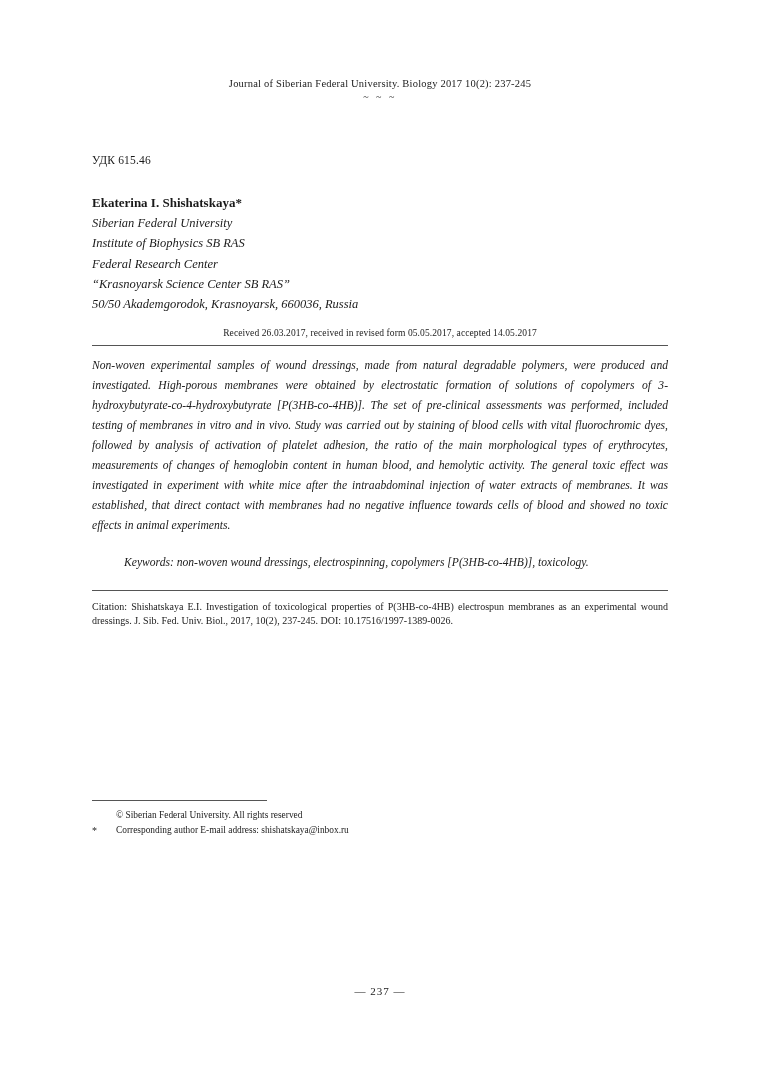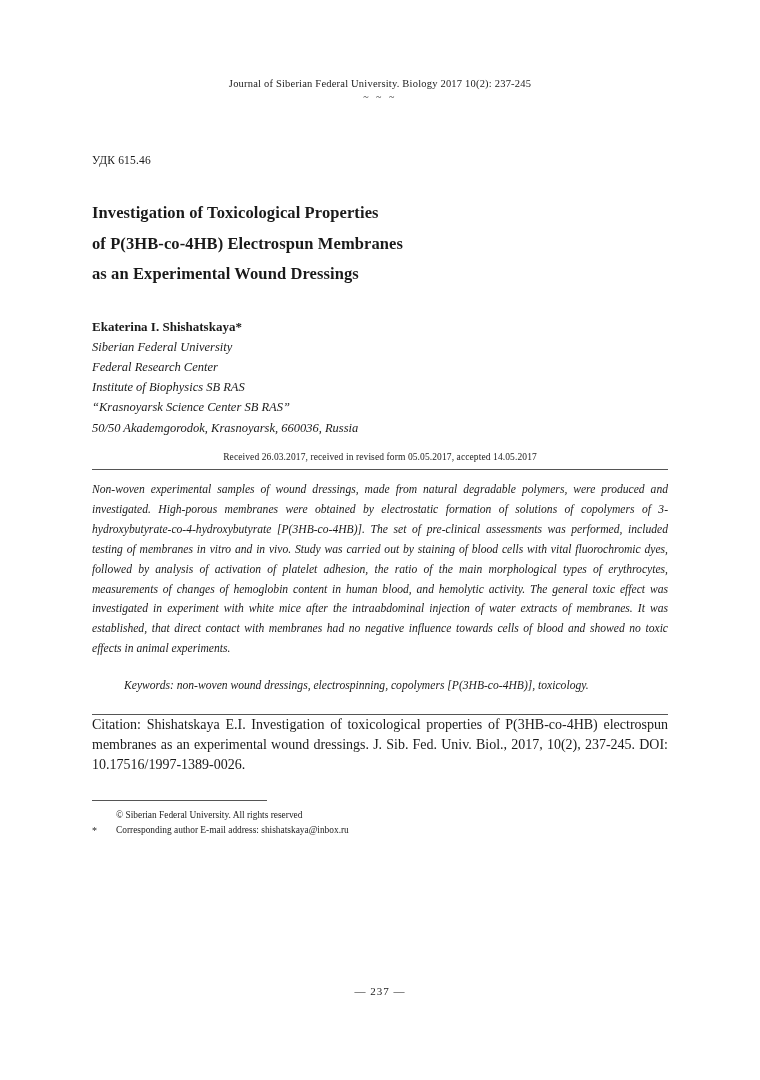--- a/index.html
+++ b/index.html
@@ -88,21 +88,22 @@
     line-height: 1.6;
     text-align: left;
     margin-left: 32px;
   }
   .citation-rule {
     border: 0;
     border-top: 1px solid #555;
     margin: 18px 0 0 0;
   }
   .citation {
-    font-size: 14px;
+    margin-top: 9px;
+    font-size: 10px;
     line-height: 1.42;
     text-align: justify;
   }
   .footnote-area {
     position: absolute;
     left: 92px;
     right: 92px;
     top: 800px;
   }
   .footnote-rule {
@@ -141,31 +142,26 @@
 </head>
 <body>
 
 <div class="page">
 
   <div class="journal-header">Journal of Siberian Federal University. Biology 2017 10(2): 237-245</div>
   <div class="tilde-row">~ ~ ~</div>
 
   <div class="udk">УДК 615.46</div>
 
-  <div class="title">
-    <div>Investigation of Toxicological Properties</div>
-    <div>of P(3HB-co-4HB) Electrospun Membranes</div>
-    <div>as an Experimental Wound Dressings</div>
-  </div>
 
   <div class="authors-block">
     <div class="author-name">Ekaterina I. Shishatskaya*</div>
     <div class="affil">Siberian Federal University</div>
+    <div class="affil">Institute of Biophysics SB RAS</div>
     <div class="affil">Federal Research Center</div>
-    <div class="affil">Institute of Biophysics SB RAS</div>
     <div class="affil">“Krasnoyarsk Science Center SB RAS”</div>
     <div class="affil">50/50 Akademgorodok, Krasnoyarsk, 660036, Russia</div>
   </div>
 
   <div class="received">Received 26.03.2017, received in revised form 05.05.2017, accepted 14.05.2017</div>
   <hr class="rule">
 
   <div class="abstract">Non-woven experimental samples of wound dressings, made from natural degradable polymers, were produced and investigated. High-porous membranes were obtained by electrostatic formation of solutions of copolymers of 3-hydroxybutyrate-co-4-hydroxybutyrate [P(3HB-co-4HB)]. The set of pre-clinical assessments was performed, included testing of membranes in vitro and in vivo. Study was carried out by staining of blood cells with vital fluorochromic dyes, followed by analysis of activation of platelet adhesion, the ratio of the main morphological types of erythrocytes, measurements of changes of hemoglobin content in human blood, and hemolytic activity. The general toxic effect was investigated in experiment with white mice after the intraabdominal injection of water extracts of membranes. It was established, that direct contact with membranes had no negative influence towards cells of blood and showed no toxic effects in animal experiments.</div>
 
   <div class="keywords">Keywords: non-woven wound dressings, electrospinning, copolymers [P(3HB-co-4HB)], toxicology.</div>

